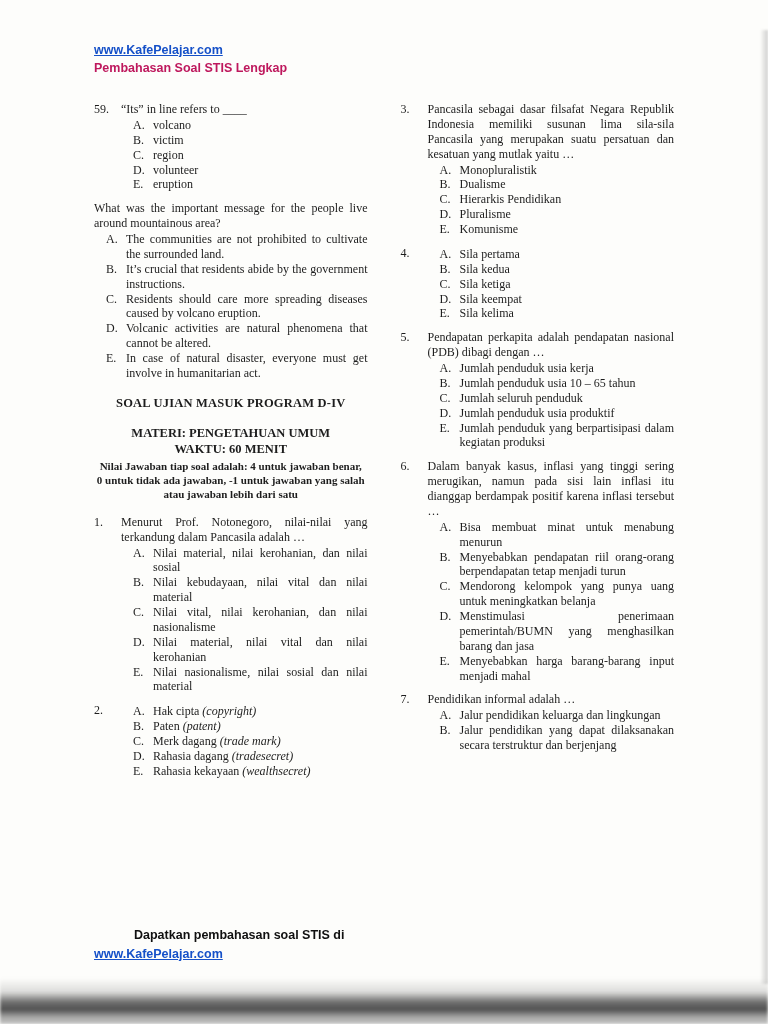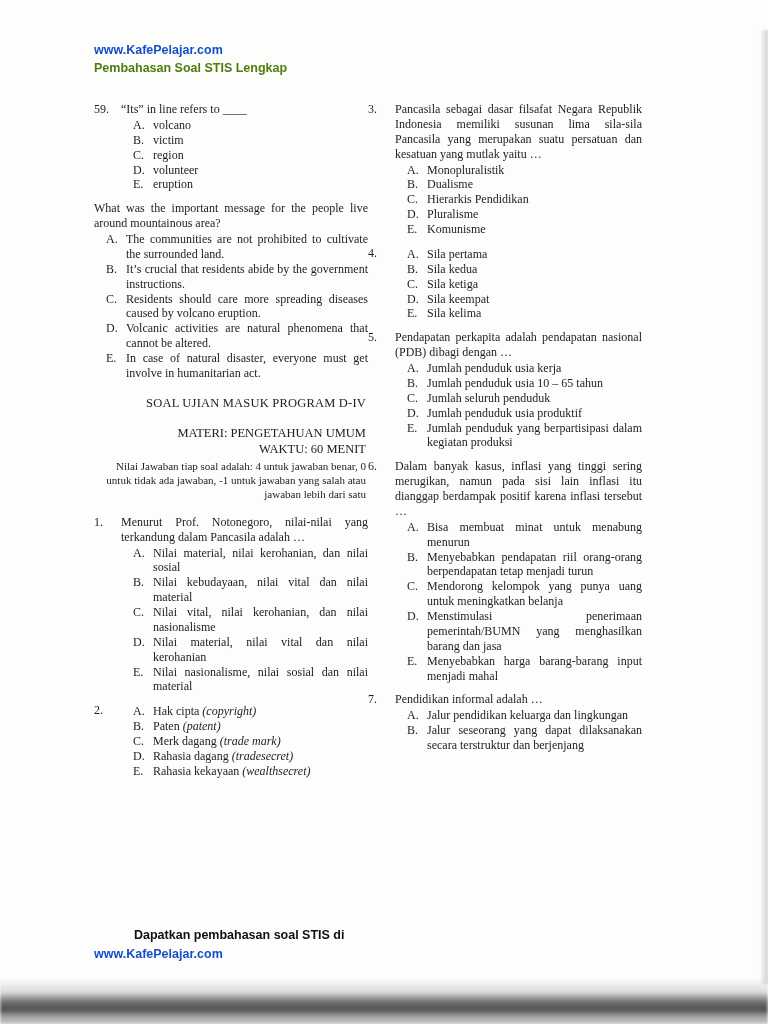--- a/index.html
+++ b/index.html
@@ -12,44 +12,45 @@
     overflow:hidden;
   }
   .page-inner { position:absolute; top:40px; left:94px; width:580px; }
 
   .site-link {
     display:inline-block;
     font-family:"Liberation Sans", sans-serif;
     font-weight:bold;
     font-size:12.5px;
     color:var(--link-color, #1550c8);
+    text-decoration:underline;
     cursor:pointer;
   }
   .doc-title {
     font-family:"Liberation Sans", sans-serif;
     font-weight:bold;
     font-size:12.5px;
-    color:#4d7c0f;
+    color:#be185d;
     margin-top:3px;
   }
 
-  .columns { display:flex; margin-top:27px; }
+  .columns { display:flex; gap:33px; margin-top:27px; }
   .column { width:274px; font-size:12px; line-height:1.24; }
 
   .question { display:flex; margin-bottom:9px; }
   .q-num { flex:0 0 27px; }
   .q-body { flex:1; }
   .q-text { text-align:justify; }
   .options { margin-top:1px; }
   .option { display:flex; margin-left:12px; }
   .opt-letter { flex:0 0 20px; }
   .opt-text { flex:1; text-align:justify; }
   .opt-text i { font-style:italic; }
 
-  .section-header { text-align:right; font-weight:normal; margin:15px 2px 13px; }
+  .section-header { text-align:center; font-weight:bold; margin:15px 2px 13px; }
   .sh-title { font-size:12.5px; margin-bottom:15px; letter-spacing:0.2px; }
   .sh-materi { font-size:12.5px; }
   .sh-waktu  { font-size:12.5px; }
   .sh-note   { font-size:11px; margin-top:3px; line-height:1.26; }
 
   .footer { position:absolute; left:94px; top:928px; }
   .footer .footer-text {
     font-family:"Liberation Sans", sans-serif;
     font-weight:bold; font-size:12.5px; color:#101010; margin-bottom:2px;padding-left:40px;
   }
@@ -326,21 +327,21 @@
             <div class="q-num">7.</div>
             <div class="q-body">
               <div class="q-text">Pendidikan informal adalah …</div>
               <div class="options">
                 <div class="option">
                   <span class="opt-letter">A.</span>
                   <span class="opt-text">Jalur pendidikan keluarga dan lingkungan</span>
                 </div>
                 <div class="option">
                   <span class="opt-letter">B.</span>
-                  <span class="opt-text">Jalur seseorang yang dapat dilaksanakan secara terstruktur dan berjenjang</span>
+                  <span class="opt-text">Jalur pendidikan yang dapat dilaksanakan secara terstruktur dan berjenjang</span>
                 </div>
               </div>
             </div>
           </div>
         </div>
     </div>
 
   </div>
 </div>
 

